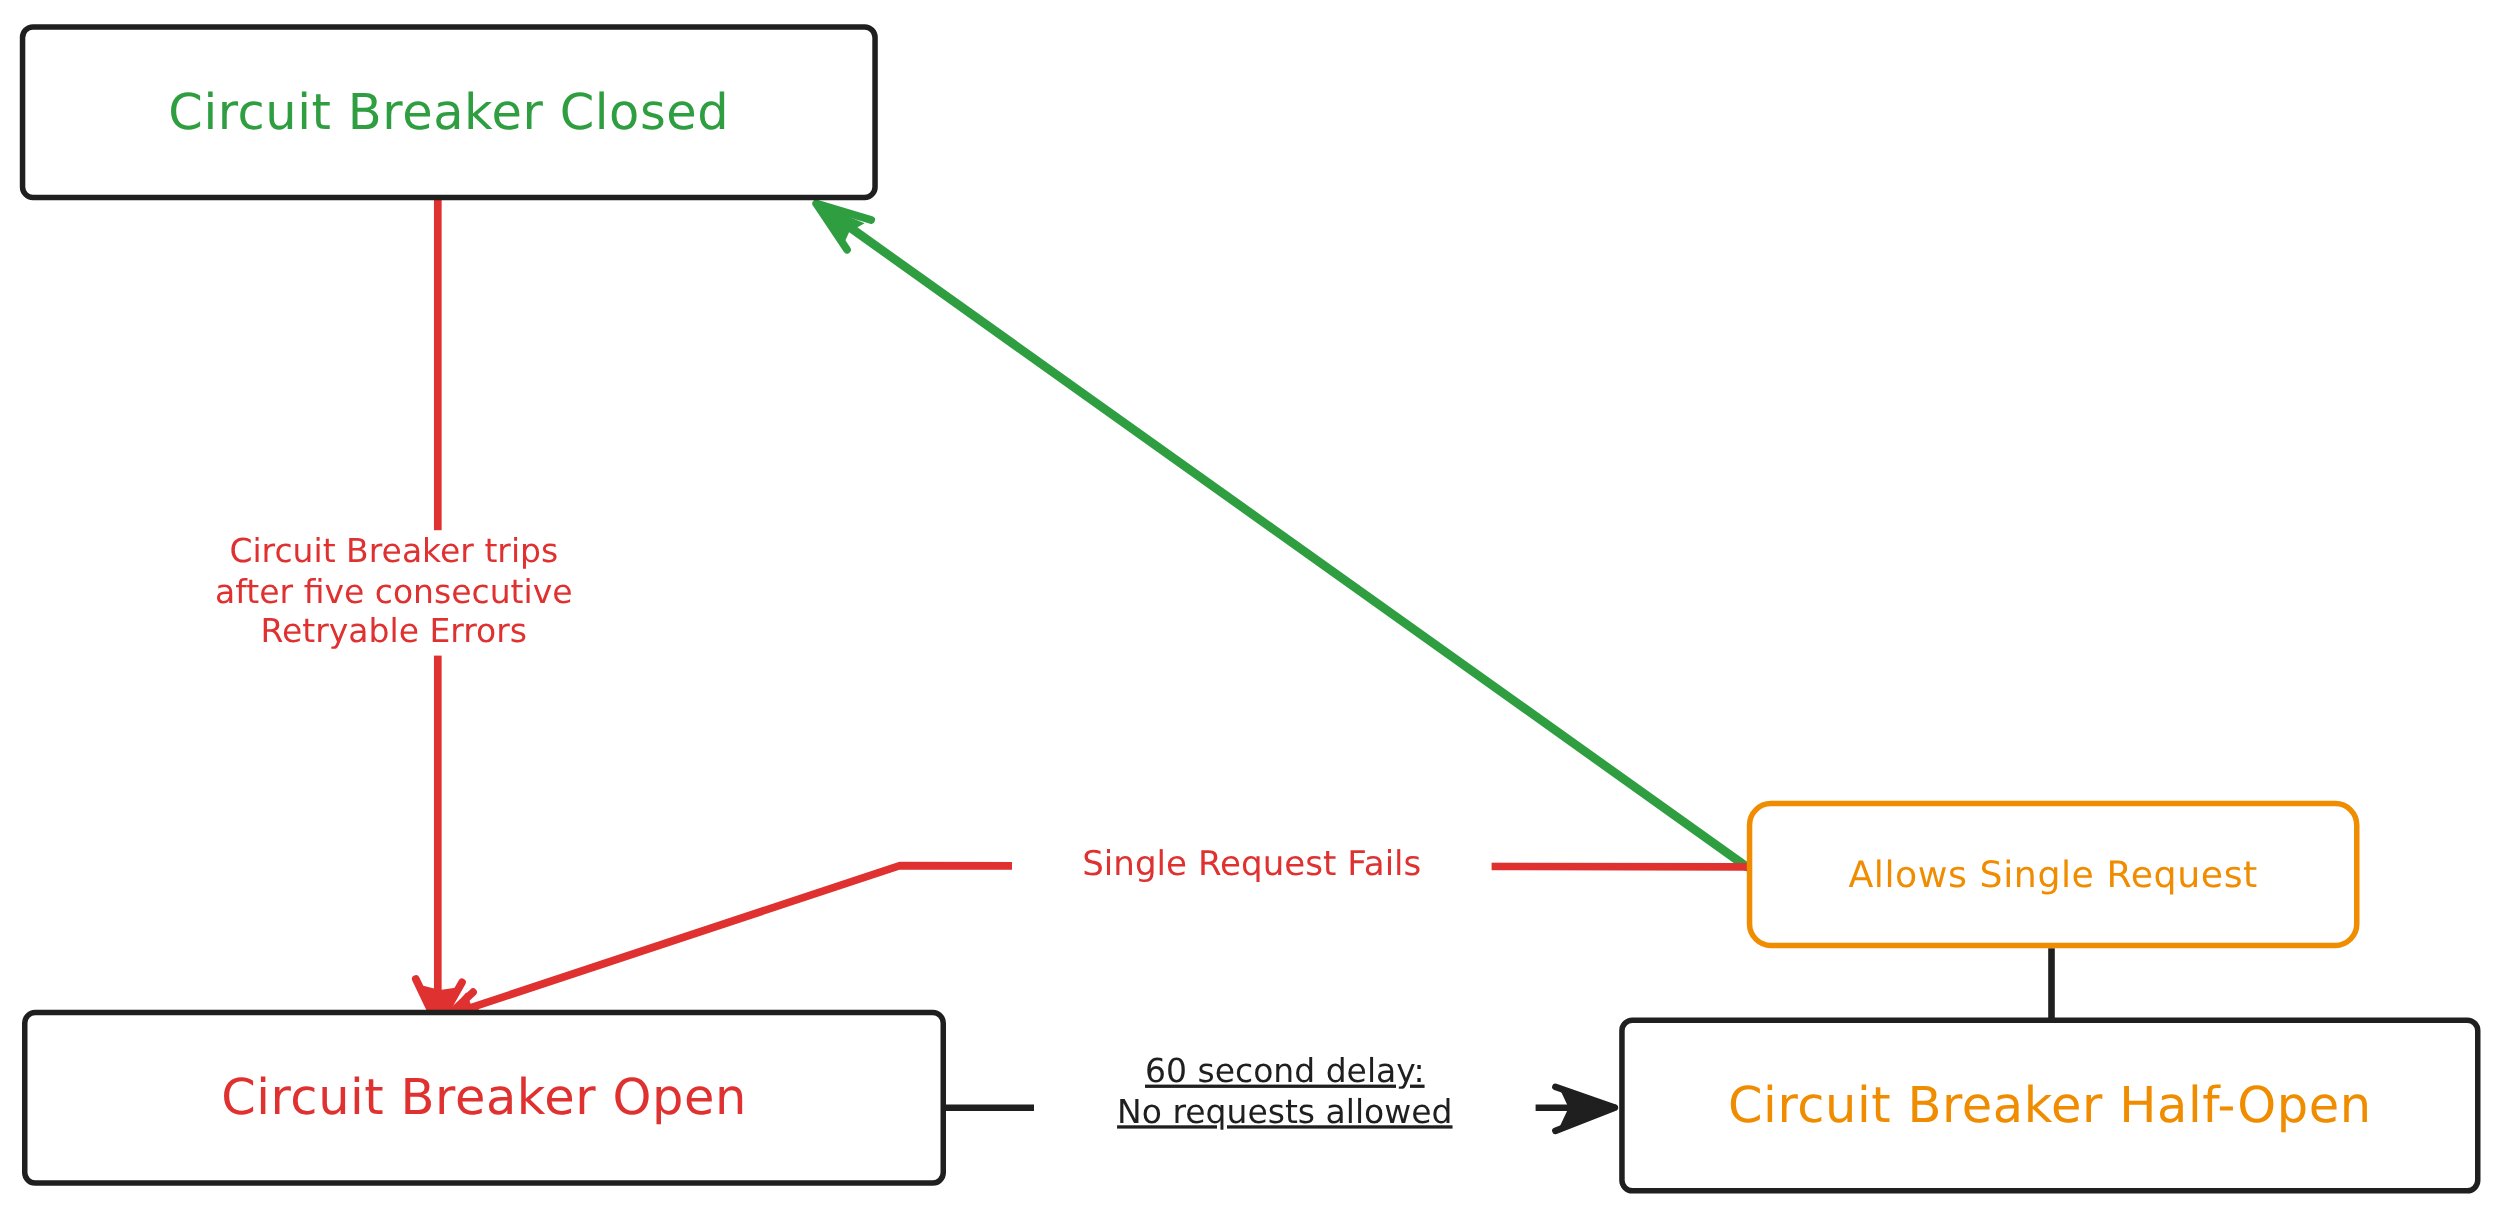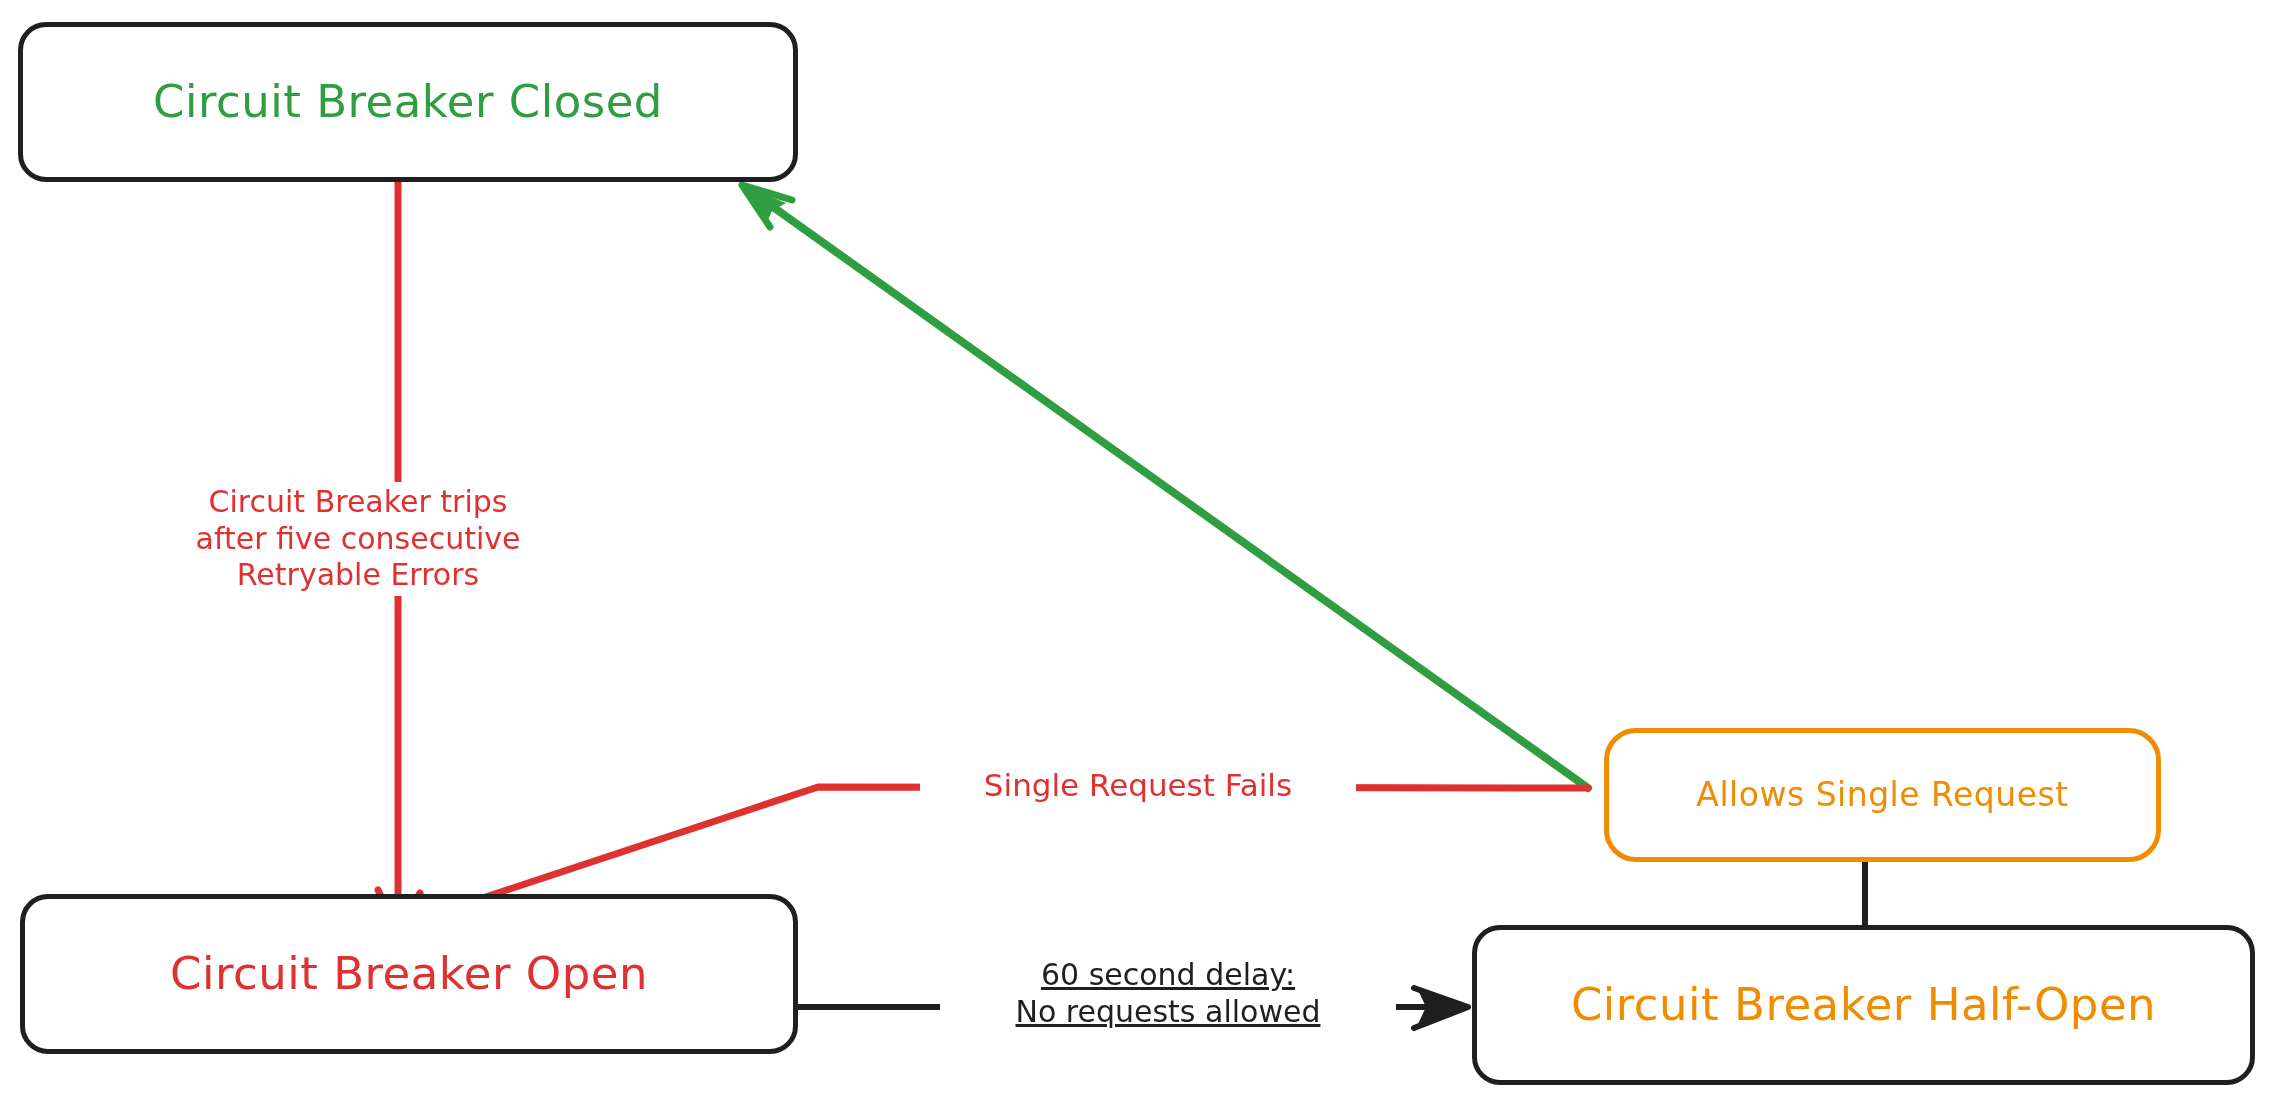--- a/index.html
+++ b/index.html
@@ -23,45 +23,44 @@
     position: absolute;
     left: 0;
     top: 0;
     width: 2272px;
     height: 1107px;
   }
   .node {
     position: absolute;
     box-sizing: border-box;
     background: #ffffff;
-    border-radius: 28px;
+    border-radius: 12px;
     display: flex;
     align-items: center;
     justify-content: center;
     text-align: center;
   }
   .node-black {
     border: 5px solid #1f1f1f;
   }
   .node-orange {
     border: 5px solid #f08c00;
-    border-radius: 32px;
-    margin-left: 16px;
+    border-radius: 22px;
   }
   .node-label {
     font-family: "DejaVu Sans", sans-serif;
     font-weight: 400;
     letter-spacing: 0.5px;
     line-height: 1.1;
     white-space: nowrap;
   }
 
   
   #node-closed   { left: 18px;   top: 22px;   width: 780px; height: 160px; }
-  #node-open     { left: 20px;   top: 894px;  width: 778px; height: 160px; }
+  #node-open     { left: 20px;   top: 918px;  width: 840px; height: 160px; }
   #node-halfopen { left: 1472px; top: 925px;  width: 783px; height: 160px; }
   #node-allows   { left: 1588px; top: 728px;  width: 557px; height: 134px; }
 
   
   #label-closed   { font-size: 45px; color: #2f9e41; }
   #label-open     { font-size: 45px; color: #e03131; }
   #label-halfopen { font-size: 45px; color: #f08c00; }
   #label-allows   { font-size: 33px; color: #f08c00; }
 
   

